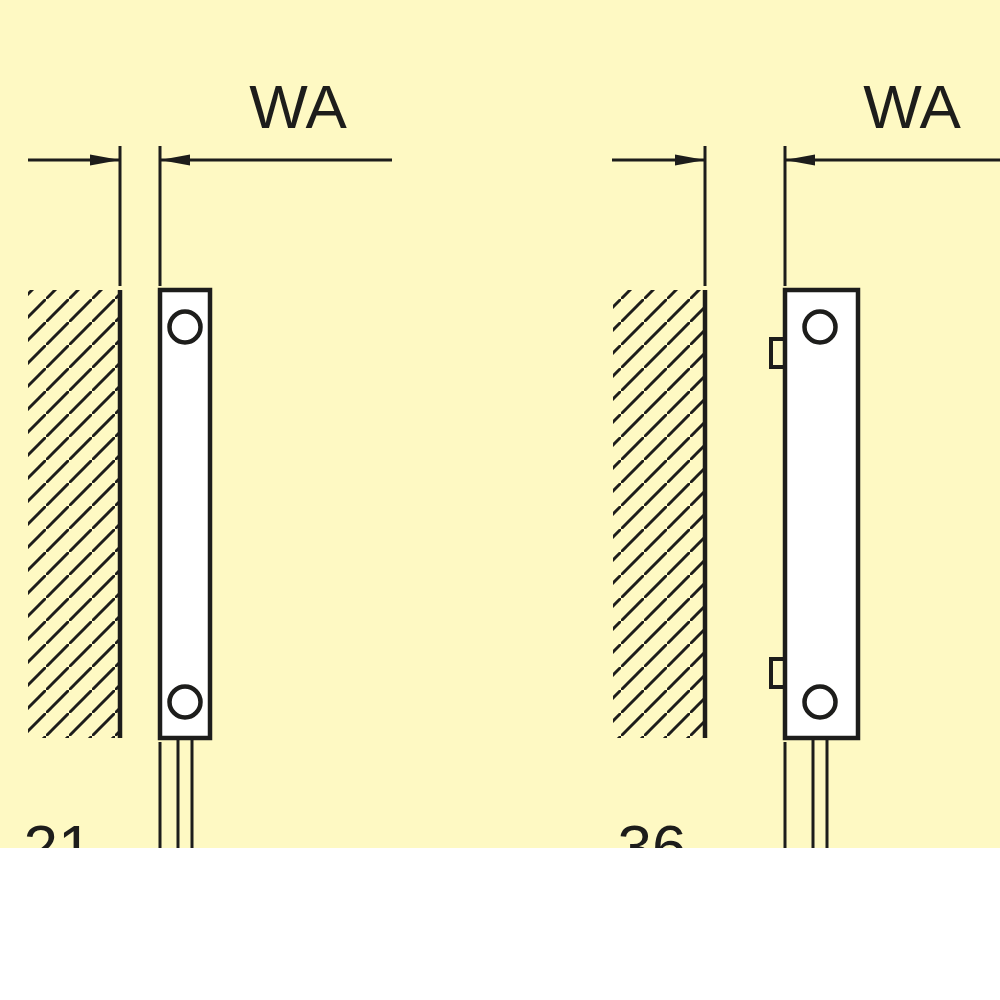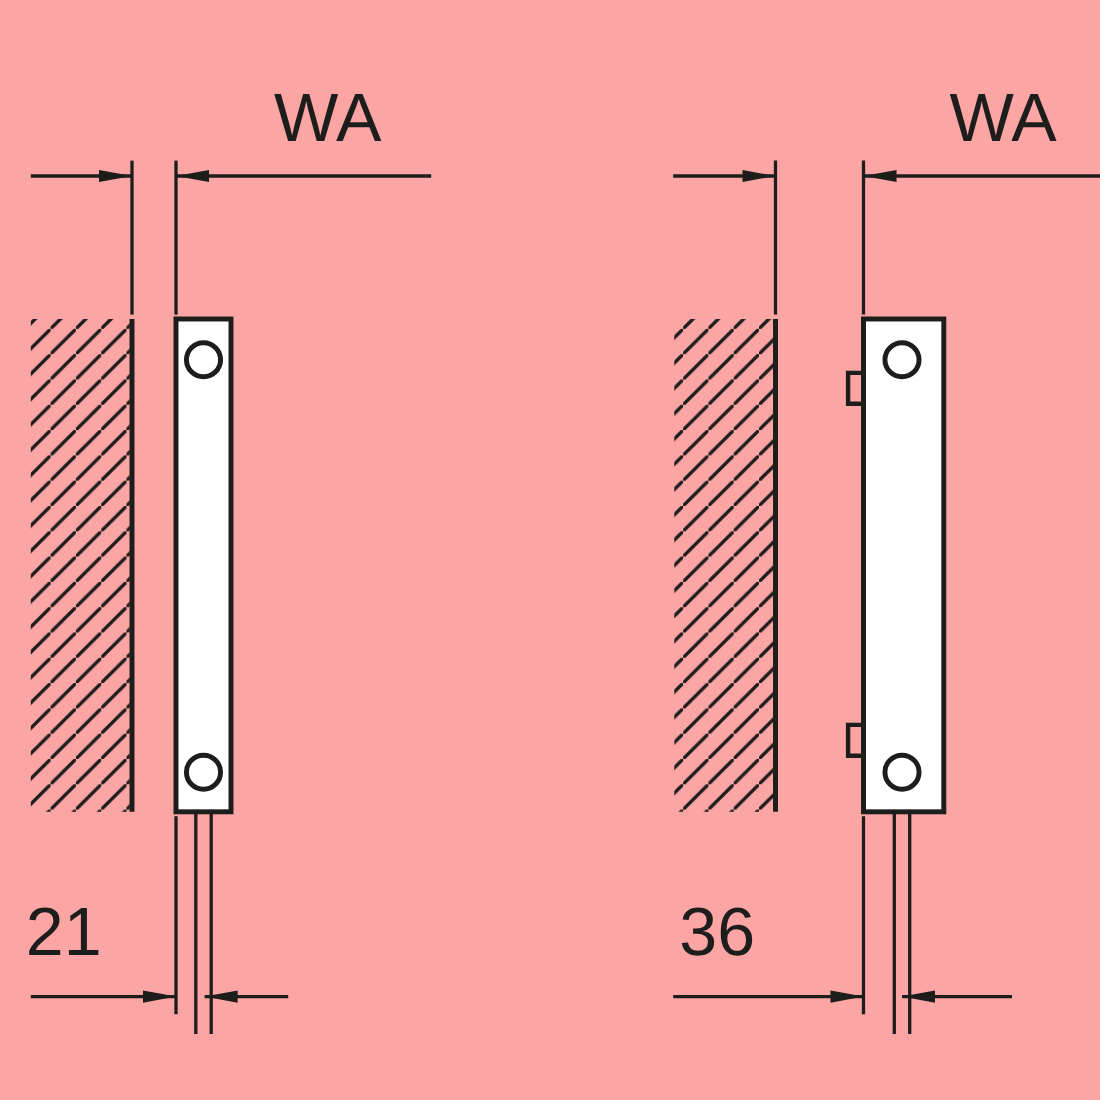--- a/index.html
+++ b/index.html
@@ -3,22 +3,22 @@
 <meta charset="utf-8">
 <style>
   html, body {
     margin: 0;
     padding: 0;
     background: #ffffff;
   }
   .stage {
     position: relative;
     width: 1000px;
-    height: 1000px;
-    background: #fca5a5;
+    height: 848px;
+    background: #fef9c3;
     overflow: hidden;
   }
   svg { display: block; }
   .outline {
     fill: #ffffff;
     stroke: #1d1d1b;
     stroke-width: 4.5;
   }
   .thin {
     stroke: #1d1d1b;

